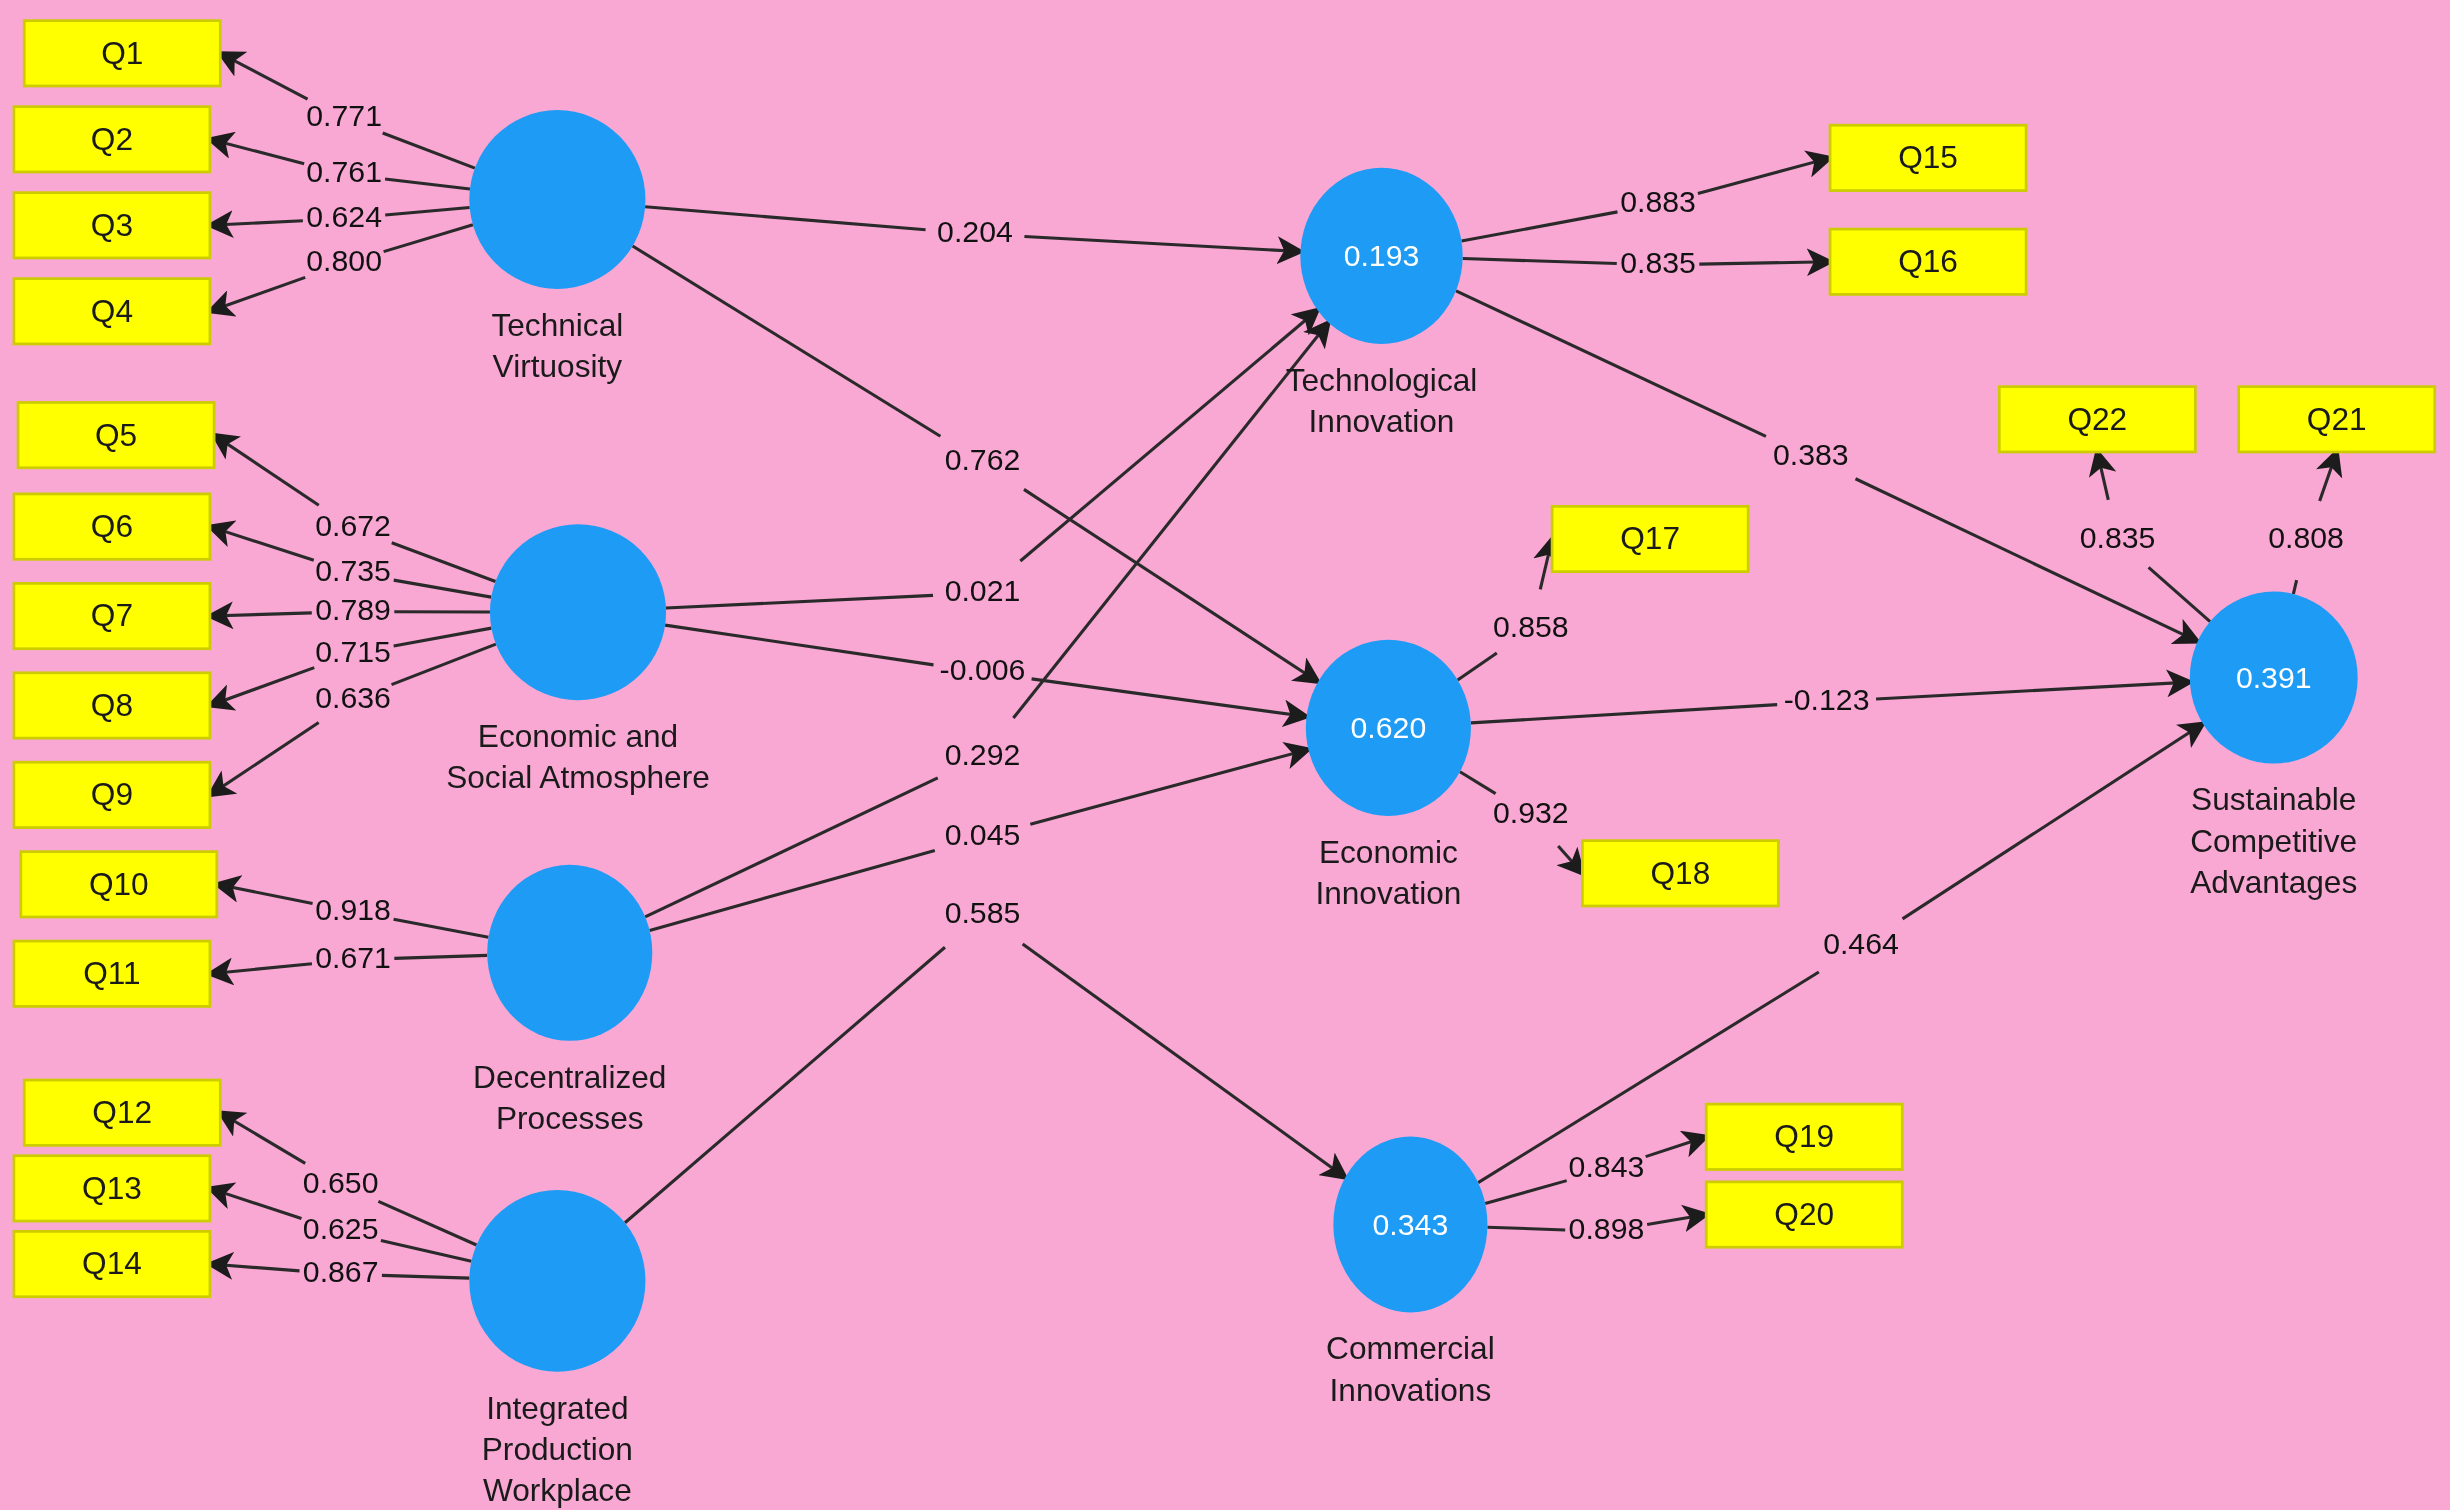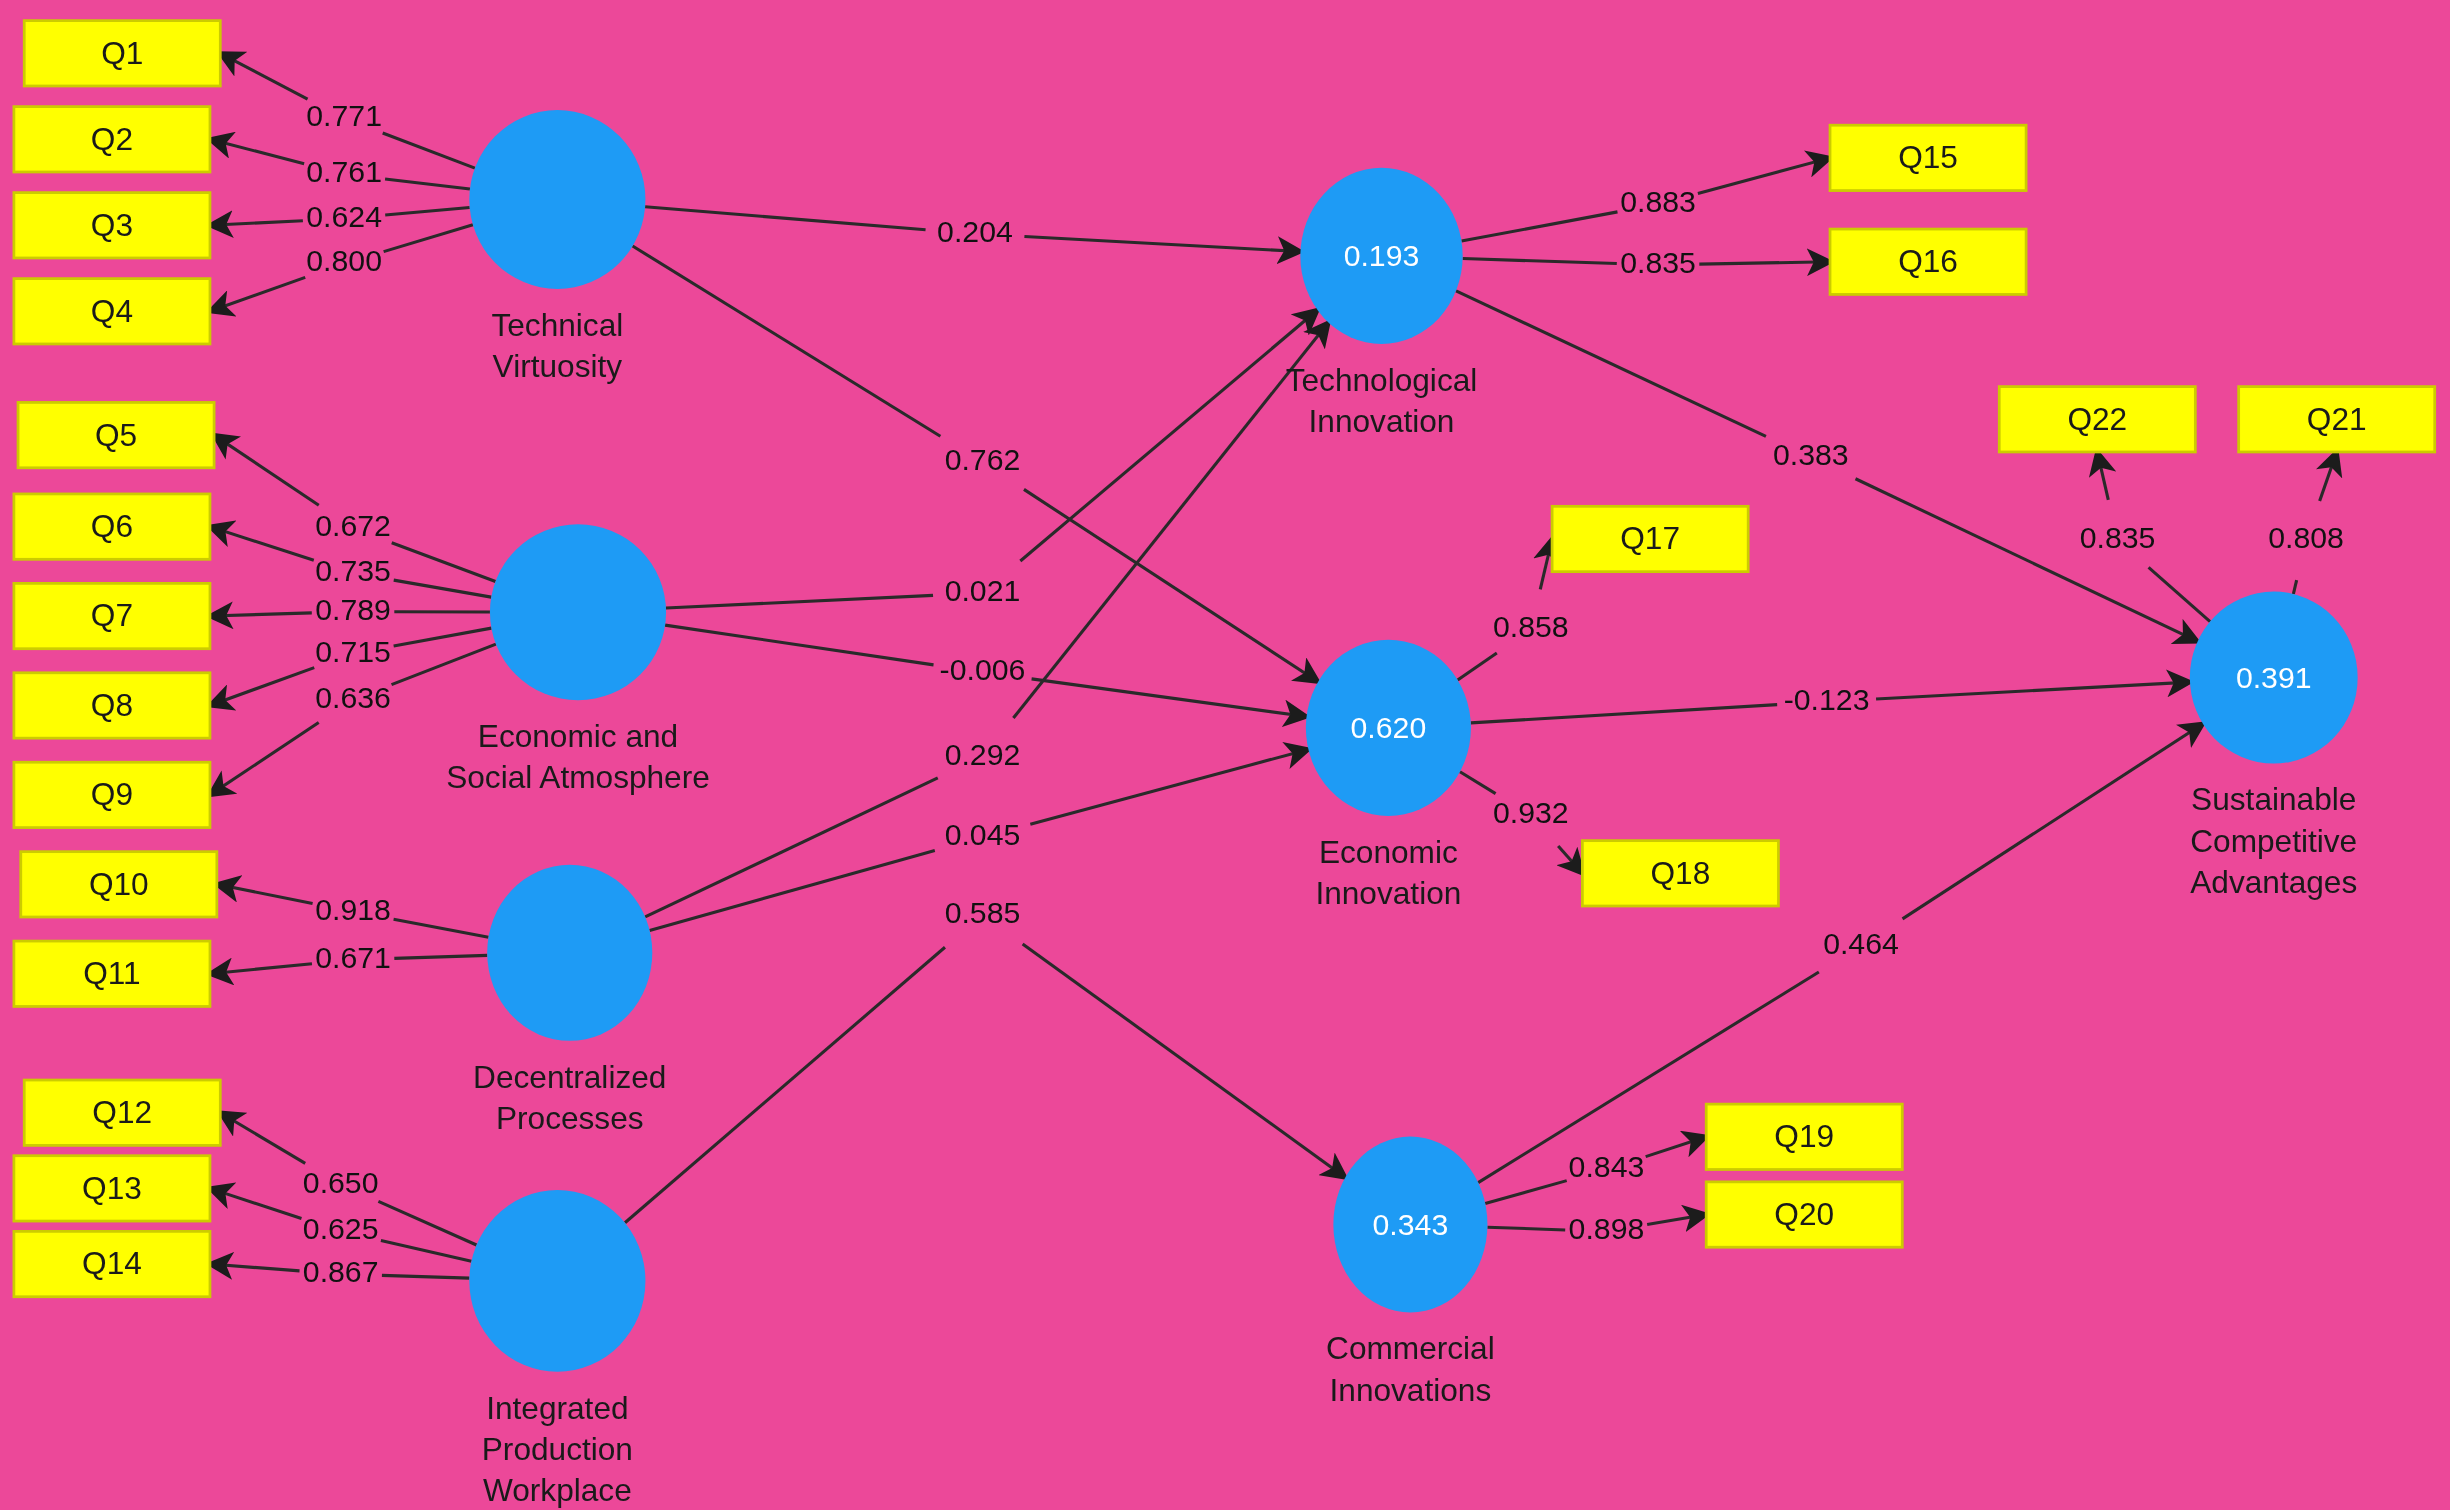--- a/index.html
+++ b/index.html
@@ -1,17 +1,17 @@
 <!DOCTYPE html>
 <html style="font-size:11px"><head>
 <meta charset="utf-8">
 <style>
   html,body{margin:0;padding:0;background:#ffffff;}
   body{font-family:"Liberation Sans","DejaVu Sans",sans-serif;}
-  #stage{position:relative;width:2450px;height:1510px;background:#ec4899;overflow:hidden;}
+  #stage{position:relative;width:2450px;height:1510px;background:#f9a8d4;overflow:hidden;}
   svg#diagram{position:absolute;left:0;top:0;width:2450px;height:1510px;}
   .ind-rect{fill:#ffff00;stroke:#cccc00;stroke-width:4;}
   .ind-text{font-family:"Liberation Sans","DejaVu Sans",sans-serif;font-size:46px;fill:#1a1a1a;text-anchor:middle;dominant-baseline:middle;}
   .lv-ellipse{fill:#1e9bf5;}
   .lv-r2{font-family:"Liberation Sans","DejaVu Sans",sans-serif;font-size:44px;fill:#ffffff;text-anchor:middle;dominant-baseline:middle;}
   .lv-label{font-family:"Liberation Sans","DejaVu Sans",sans-serif;font-size:46px;fill:#1a1a1a;text-anchor:middle;}
   .edge{stroke:#2a2a2a;stroke-width:4.5;fill:none;}
   .coef{font-family:"Liberation Sans","DejaVu Sans",sans-serif;font-size:44px;fill:#111111;text-anchor:middle;dominant-baseline:middle;}
 </style>
 </head>

